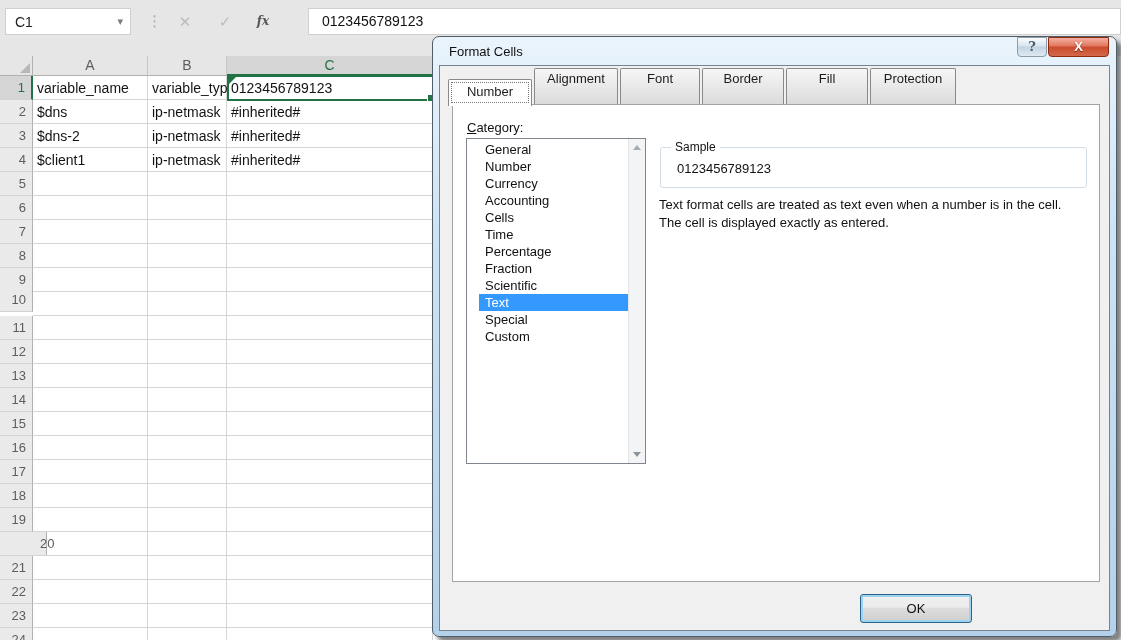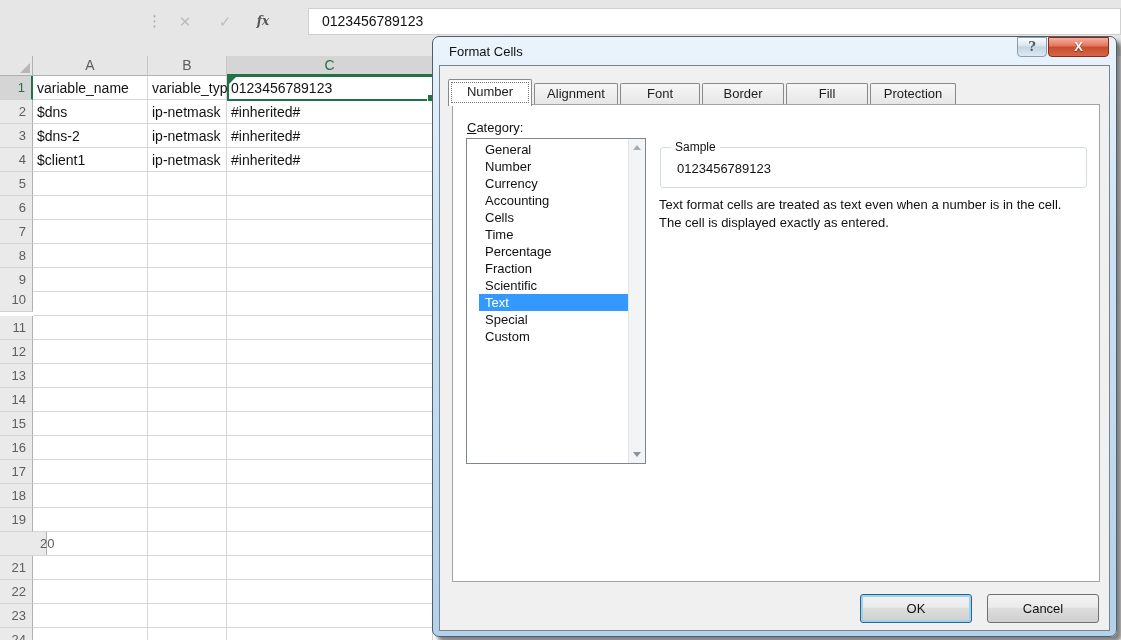--- a/index.html
+++ b/index.html
@@ -56,21 +56,21 @@
   .dlg-cap{position:absolute;top:0;height:20px;border-radius:0 0 4px 4px;box-sizing:border-box;
            text-align:center;font-size:13px;line-height:18px;font-weight:bold;}
   .dlg-help{left:584px;width:30px;border:1px solid #8d9dab;color:#4e5f6f;
             font-family:"DejaVu Serif",serif;
             background:linear-gradient(#fbfdfe,#d7e4ee 45%,#c3d3e0 50%,#dde9f2);}
   .dlg-close{left:615px;width:61px;border:1px solid #8d2a12;color:#fff;
              text-shadow:0 1px 1px rgba(0,0,0,.5);
              background:linear-gradient(#f5b0a1,#e0755c 45%,#cc4a2d 50%,#d3684b);}
   .dlg-inner{position:absolute;left:6px;top:28px;width:671px;height:566px;background:#f0f0f0;
              border:1px solid #77848e;box-sizing:border-box;}
-  .tab{position:absolute;top:17px;height:40px;box-sizing:border-box;border:1px solid #898989;
+  .tab{position:absolute;top:2px;height:40px;box-sizing:border-box;border:1px solid #898989;
        border-bottom:none;border-radius:2px 2px 0 0;text-align:center;font-size:13px;color:#1c1c1c;
        line-height:20px;background:linear-gradient(#f6f6f6,#e4e4e4 60%,#d7d7d7);z-index:1;}
   .tab.active{top:13px;height:27px;background:#fff;z-index:3;line-height:24px;
               outline:1px dotted #767676;outline-offset:-4px;}
   .panel{position:absolute;left:12px;top:38px;width:648px;height:478px;background:#fff;
          border:1px solid #a3a3a3;box-sizing:border-box;z-index:2;}
   .cat-label{position:absolute;left:14px;top:15px;font-size:13px;color:#111;}
   .cat-label .u{text-decoration:underline;}
   .listbox{position:absolute;left:13px;top:33px;width:180px;height:326px;background:#fff;
            border:1px solid #7e858d;box-sizing:border-box;}
@@ -97,20 +97,24 @@
   .btn{position:absolute;top:528px;width:112px;height:29px;border-radius:3px;font-size:13px;
        color:#111;text-align:center;line-height:27px;box-sizing:border-box;
        background:linear-gradient(#f2f2f2,#ebebeb 45%,#dddddd 50%,#cfcfcf);}
   .btn.ok{left:420px;border:1px solid #2c628b;box-shadow:inset 0 0 0 2px #9cd4ef;}
   .btn.cancel{left:547px;border:1px solid #707070;}
 </style>
 </head>
 <body>
 
 <div class="topbar">
+  <div class="namebox">
+    <span class="txt">C1</span>
+    <span class="dd">▾</span>
+  </div>
   <span class="dots">⋮</span>
   <span class="fbtn cancel">✕</span>
   <span class="fbtn enter">✓</span>
   <span class="fbtn fx">fx</span>
   <div class="formulabox">
     <div class="txt">0123456789123</div>
   </div>
 </div>
 
 <div class="corner">
@@ -223,15 +227,14 @@
         <span class="val">0123456789123</span>
       </div>
 
       <div class="desc">
         <div>Text format cells are treated as text even when a number is in the cell.</div>
         <div>The cell is displayed exactly as entered.</div>
       </div>
     </div>
 
     <div class="btn ok">OK</div>
-    <div class="btn cancel">Cancel</div>
   </div>
 </div>
 
 </body></html>

